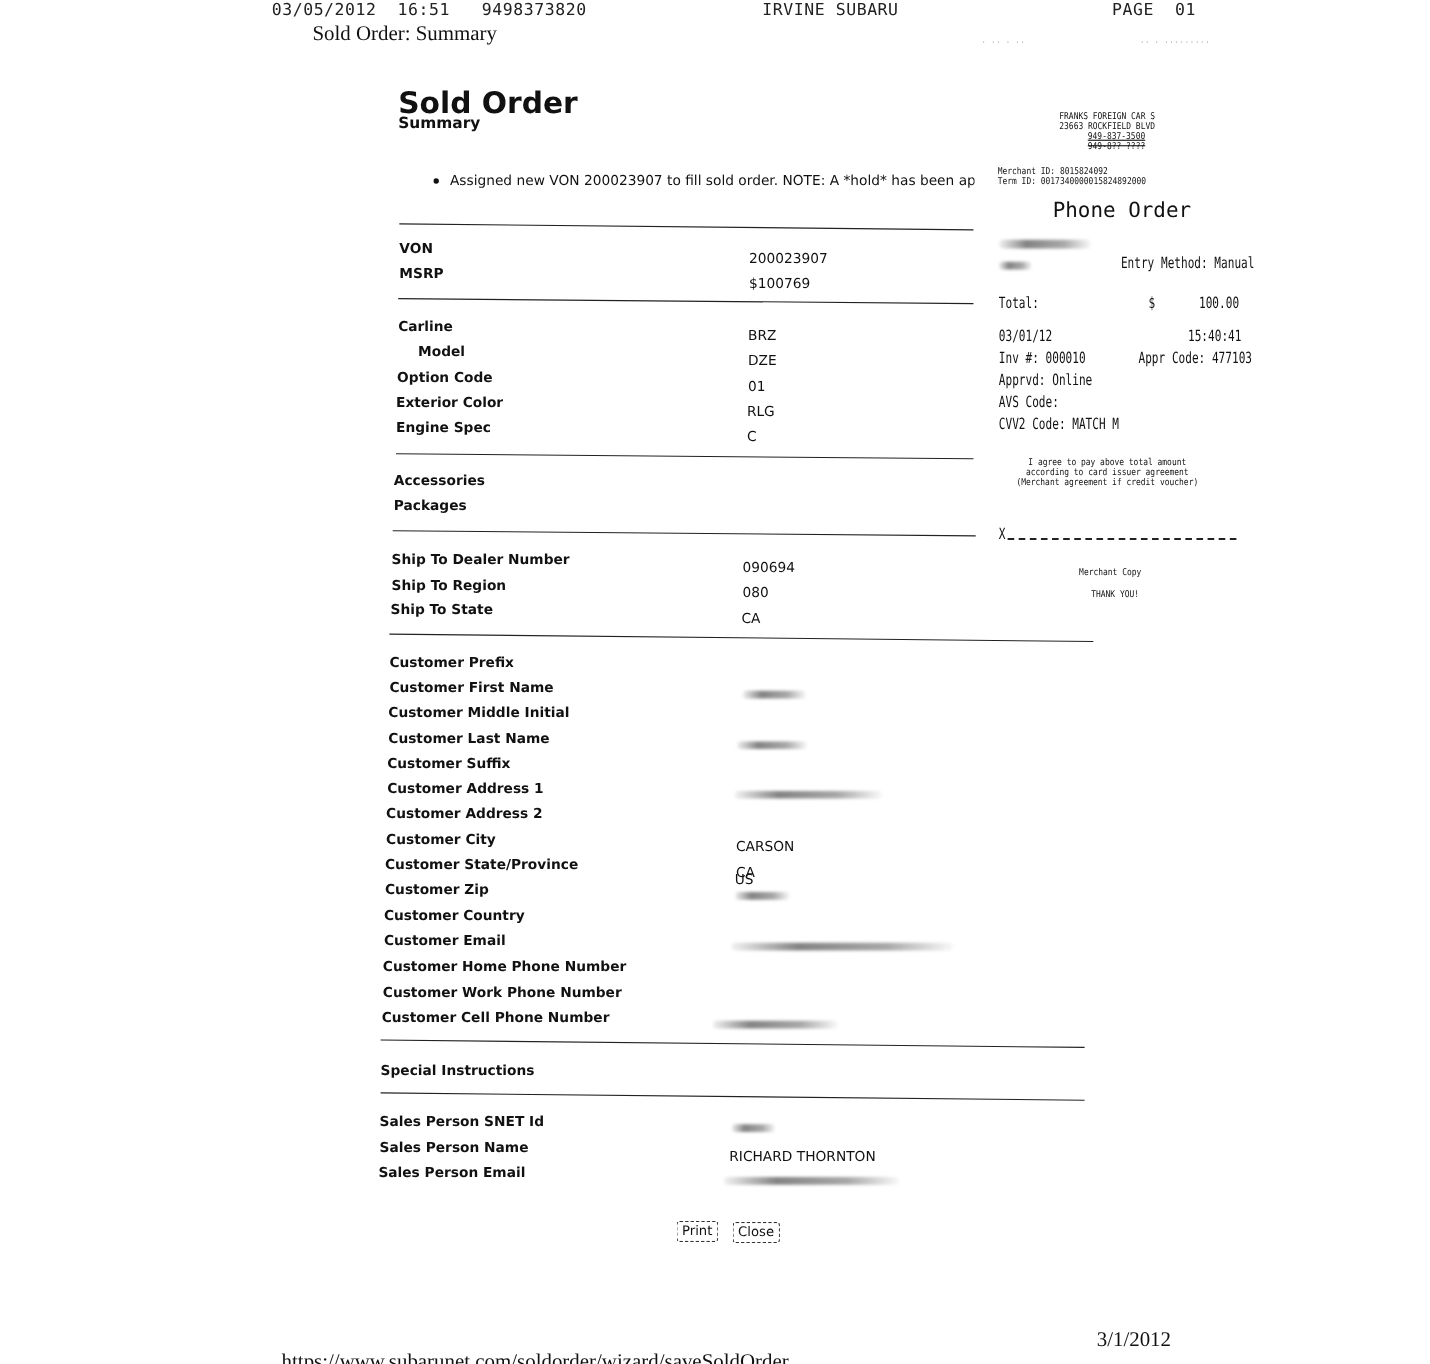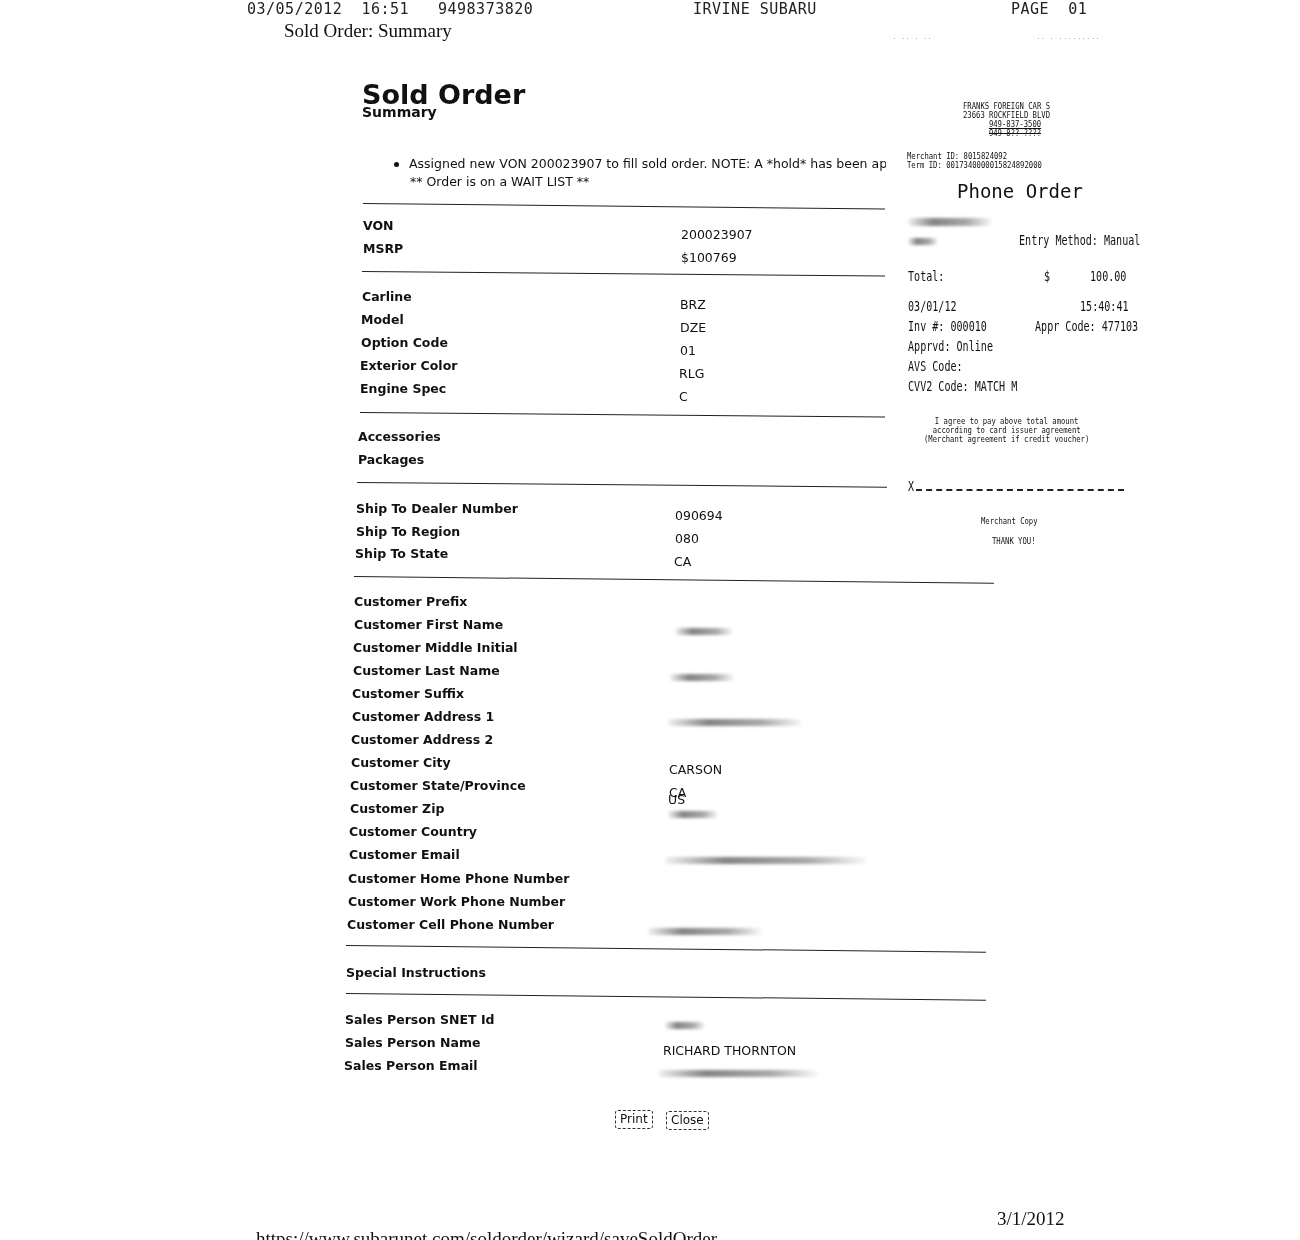--- a/index.html
+++ b/index.html
@@ -52,39 +52,38 @@
 </div>
 <div class="abs serif page-title">Sold Order: Summary</div>
 <div class="abs noise" style="left:893px;">· ·· · ··</div>
 <div class="abs noise" style="left:1037px;">·· · ·········</div>
 
 <div class="abs sans h-title">Sold Order</div>
 <div class="abs sans h-sub">Summary</div>
 
 <div class="abs sans bullet">
   <div><span class="dot"></span><span>Assigned new VON 200023907 to fill sold order. NOTE: A *hold* has been app</span></div>
-  <div class="line2">** Order is on a WAIT LIST **</div>
 </div>
 
 <div class="abs rule" style="left:363px; top:203px; width:522px; transform:rotate(0.6deg);"></div>
 <div class="abs rule" style="left:362px; top:271px; width:523px; transform:rotate(0.5deg);"></div>
 <div class="abs rule" style="left:360px; top:412px; width:525px; transform:rotate(0.5deg);"></div>
 <div class="abs rule" style="left:357px; top:482px; width:530px; transform:rotate(0.5deg);"></div>
 <div class="abs rule" style="left:354px; top:576px; width:640px; transform:rotate(0.6deg);"></div>
 <div class="abs rule" style="left:346px; top:945px; width:640px; transform:rotate(0.6deg);"></div>
 <div class="abs rule" style="left:346px; top:993px; width:640px; transform:rotate(0.6deg);"></div>
 
 <div class="abs sans lbl" style="left:363px; top:218px;">VON</div>
 <div class="abs sans val" style="left:681px; top:227px;">200023907</div>
 <div class="abs sans lbl" style="left:363px; top:241px;">MSRP</div>
 <div class="abs sans val" style="left:681px; top:250px;">$100769</div>
 
 <div class="abs sans lbl" style="left:362px; top:289px;">Carline</div>
 <div class="abs sans val" style="left:680px; top:297px;">BRZ</div>
-<div class="abs sans lbl" style="left:361px; top:312px;">Model</div>
+<div class="abs sans lbl" style="left:380px; top:312px;">Model</div>
 <div class="abs sans val" style="left:680px; top:320px;">DZE</div>
 <div class="abs sans lbl" style="left:361px; top:335px;">Option Code</div>
 <div class="abs sans val" style="left:680px; top:343px;">01</div>
 <div class="abs sans lbl" style="left:360px; top:358px;">Exterior Color</div>
 <div class="abs sans val" style="left:679px; top:366px;">RLG</div>
 <div class="abs sans lbl" style="left:360px; top:381px;">Engine Spec</div>
 <div class="abs sans val" style="left:679px; top:389px;">C</div>
 
 <div class="abs sans lbl" style="left:358px; top:429px;">Accessories</div>
 <div class="abs sans lbl" style="left:358px; top:452px;">Packages</div>

